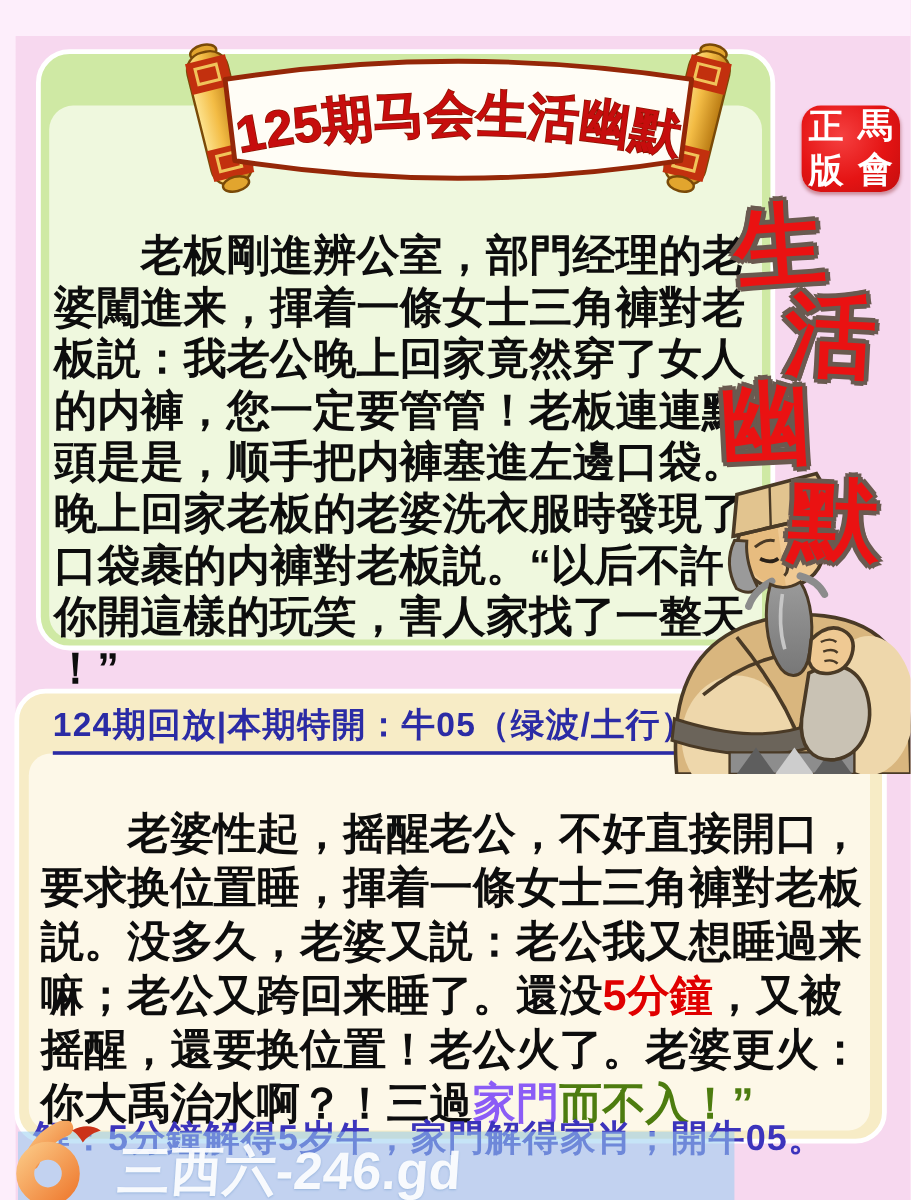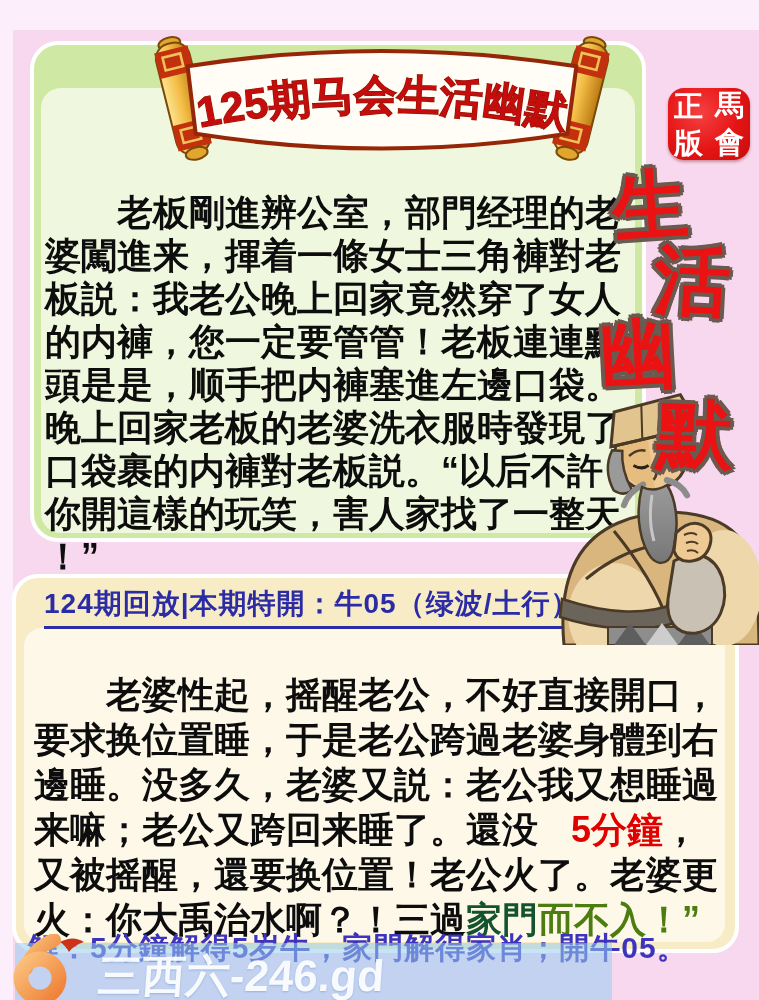--- a/index.html
+++ b/index.html
@@ -174,21 +174,21 @@
 
     <g>
       <path d="M 120,150 q 14,-14 26,-8 q 12,6 8,20 q -4,14 -18,16 q -14,2 -18,-10 Z" fill="#efc993" stroke="#4a3a26" stroke-width="3"></path>
       <path d="M 128,152 q 8,-4 13,0 M 130,160 q 8,-3 12,1 M 131,168 q 7,-2 11,2" fill="none" stroke="#4a3a26" stroke-width="2"></path>
     </g>
   </svg>
 
   <div class="box2">
     <div class="box2-inner"></div>
     <div class="header2">124期回放|本期特開：牛05（绿波/土行）</div>
-    <p class="story2"><span style="color: rgb(13, 13, 13);">老婆性起，摇醒老公，不好直接開口，要求换位置睡，于是老公跨過老婆身體到右邊睡。没多久，老婆又説：老公我又想睡過来嘛；老公又跨回来睡了。還没</span><span style="color: rgb(224, 0, 0); margin-left: 33px;">5分鐘</span><span style="color: rgb(13, 13, 13);">，又被摇醒，還要换位置！老公火了。老婆更火：你大禹治水啊？！三過</span><span style="color: #14532d;">家門</span><span style="color: #4d7c0f;">而不入！”</span></p>
+    <p class="story2"><span style="color: rgb(13, 13, 13);">老婆性起，摇醒老公，不好直接開口，要求换位置睡，揮着一條女士三角褲對老板説。没多久，老婆又説：老公我又想睡過来嘛；老公又跨回来睡了。還没</span><span style="color: rgb(224, 0, 0);">5分鐘</span><span style="color: rgb(13, 13, 13);">，又被摇醒，還要换位置！老公火了。老婆更火：你大禹治水啊？！三過</span><span style="color: #8b5cf6;">家門</span><span style="color: #4d7c0f;">而不入！”</span></p>
   </div>
 
   <div class="solution">解：5分鐘解得5岁牛，家門解得家肖；開牛05。</div>
 
   <div class="wm-band"></div>
   <svg class="wm-logo" viewBox="0 0 96 66">
     <defs>
       <linearGradient id="oGrad" x1="0" y1="0" x2="1" y2="1">
         <stop offset="0" stop-color="#fac27e"></stop>
           <stop offset="1" stop-color="#ef7f35"></stop>

